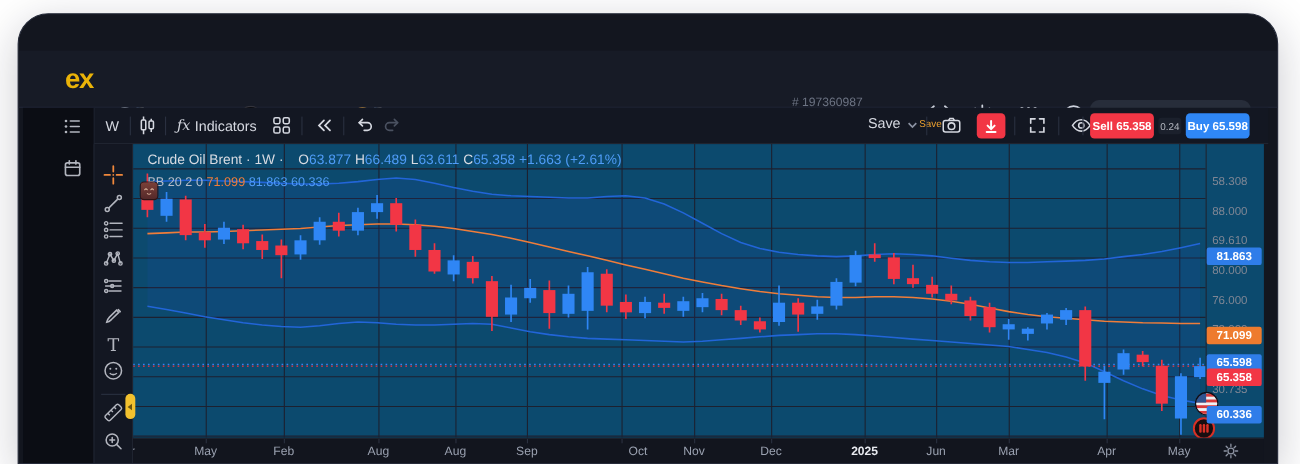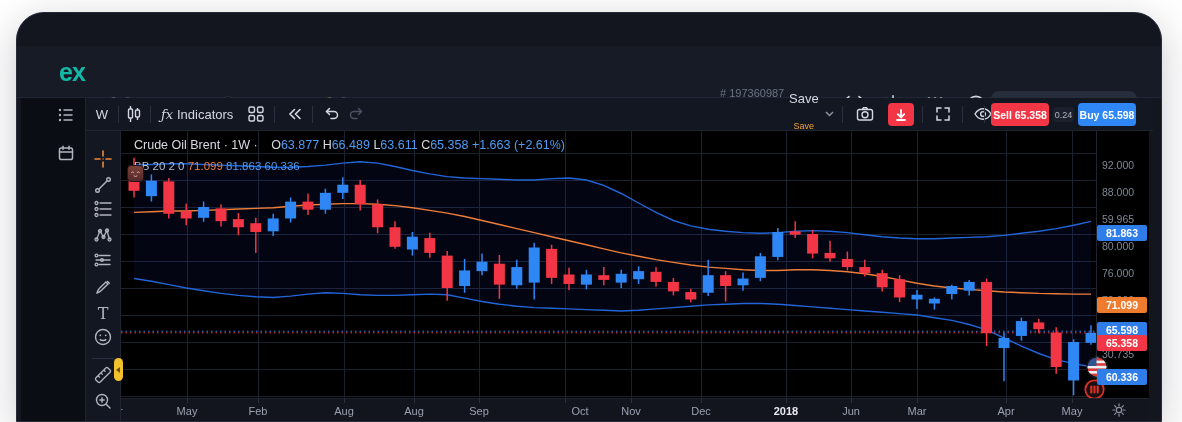--- a/index.html
+++ b/index.html
@@ -3,21 +3,21 @@
 <meta charset="utf-8">
 <style>
   html,body{margin:0;padding:0;background:#fff;font-family:"Liberation Sans",sans-serif;}
   .stage{position:relative;width:1182px;height:422px;overflow:hidden;background:#fff;}
   .window{position:absolute;left:16px;top:12px;width:1146px;height:410px;background:#13161f;
     border:1px solid #262b3a;border-radius:28px 28px 0 0;overflow:hidden;
     box-shadow:0 10px 40px rgba(20,20,40,.22);box-sizing:border-box;}
   .window *{box-sizing:border-box;}
   
   .header{position:absolute;left:0;top:33px;width:100%;height:52px;background:#171b26;border-bottom:1px solid #202636;}
-  .logo{position:absolute;left:42px;top:12px;font-size:25px;font-weight:bold;color:#14b8a6;letter-spacing:-1px;}
+  .logo{position:absolute;left:42px;top:12px;font-size:25px;font-weight:bold;color:#eab308;letter-spacing:-1px;}
   .tab{position:absolute;top:46px;height:30px;display:flex;align-items:center;gap:7px;cursor:pointer;}
   .tab .lbl{font-size:13px;color:#b5bac6;}
   .tab.active .lbl{color:#f0f2f6;font-weight:bold;}
   .pair-icons{display:flex;align-items:center;}
   .pair-icons svg{display:block;}
   .pair-icons .over{margin-left:-7px;}
   .tab-underline{position:absolute;left:186px;top:81px;width:110px;height:3px;border-radius:2px;background:#fff;}
   .addtab{position:absolute;left:418px;top:47px;font-size:20px;color:#cfd3db;line-height:26px;}
   .account{position:absolute;left:703px;top:41px;text-align:left;}
   .acct-num{font-size:11px;color:#6c7383;}
@@ -44,21 +44,21 @@
   
   .minirail{position:absolute;left:4px;top:85px;width:64px;bottom:0;background:#0b0d14;}
   .minirail .ri{position:absolute;left:36px;width:18px;height:18px;color:#b2b5be;}
   .toolsrail{position:absolute;left:68px;top:118px;width:36px;bottom:0;background:#131722;border-left:1px solid #1f2430;border-right:1px solid #1f2430;}
   .tool{position:absolute;left:6px;width:22px;height:22px;color:#b2b5be;display:flex;align-items:center;justify-content:center;}
   .tool.active{color:#f0883b;}
   .tool-divider{position:absolute;left:6px;width:22px;height:1px;background:#2a3040;}
   .pill{position:absolute;left:97px;top:345px;width:9px;height:23px;background:#f2c12e;border-radius:5px;z-index:8;}
   .pill:after{content:"";position:absolute;left:2px;top:9px;border-top:3px solid transparent;border-bottom:3px solid transparent;border-right:4px solid #6b5410;}
   
-  .chart{position:absolute;left:104px;top:118px;width:1028px;height:267px;background:#000000;overflow:hidden;}
+  .chart{position:absolute;left:104px;top:118px;width:1028px;height:267px;background:#0c4a6e;overflow:hidden;}
   .legend1{position:absolute;left:13px;top:7px;font-size:12.5px;color:#d8dbe2;white-space:nowrap;z-index:5;}
   .legend1 .v{color:#4f9cf7;}
   .legend1 .g{margin-left:10px;}
   .legend2{position:absolute;left:13px;top:29px;font-size:11.5px;color:#b7bdc9;white-space:nowrap;z-index:5;}
   .legend2 .mid{color:#ef7d3a;}
   .legend2 .bnd{color:#4f9cf7;}
   .sticker{position:absolute;left:6px;top:34px;width:17px;height:17px;border-radius:4px;z-index:6;
     background:linear-gradient(#7a4038,#55292a);border:1px solid #2b1416;}
   .axis-sep{position:absolute;left:1079px;top:118px;width:1px;bottom:0;background:#1f2430;z-index:4;}
   .paxis{position:absolute;left:1079px;top:118px;width:53px;height:267px;z-index:6;}
@@ -231,21 +231,21 @@
             <path d="M3.8 6.5h7.2a3.5 3.5 0 0 1 0 7H8"></path>
           </svg>
       </div>
       <div class="tbi dim" style="left:258px;width:24px;">
         <svg class="icon" width="18" height="18" viewBox="0 0 18 18" fill="none" stroke="currentColor" stroke-width="1.5" stroke-linecap="round">
             <path d="M11.5 3.5l3 3-3 3"></path>
             <path d="M14.2 6.5H7a3.5 3.5 0 0 0 0 7h3"></path>
           </svg>
       </div>
 
-      <div class="tbi" style="left:703px;top:3px;flex-direction:column;gap:17px;">
+      <div class="tbi" style="left:703px;top:3px;flex-direction:row;gap:17px;">
         <span class="save-main">Save</span>
         <span class="save-sub">Save</span>
       </div>
       <div class="tbi" style="left:736px;width:14px;">
         <svg class="icon" width="9" height="6" viewBox="0 0 9 6">
             <path d="M1 1l3.5 3.5L8 1" fill="none" stroke="#8b92a2" stroke-width="1.5"></path>
           </svg>
       </div>
       <div class="sep" style="left:756px;"></div>
       <div class="tbi" style="left:766px;width:26px;">
@@ -578,23 +578,23 @@
     <div class="marker" style="left:1067px;top:366px;">
       <svg class="icon" width="21" height="21" viewBox="0 0 21 21">
           <circle cx="10.5" cy="10.5" r="9.2" fill="#190e10" stroke="#d93025" stroke-width="1.8"></circle>
           <rect x="6.2" y="6.5" width="2.2" height="8" rx="1" fill="#d93025"></rect>
           <rect x="9.4" y="6.5" width="2.2" height="8" rx="1" fill="#d93025"></rect>
           <rect x="12.6" y="6.5" width="2.2" height="8" rx="1" fill="#d93025"></rect>
         </svg>
     </div>
 
     <div class="paxis" id="price-axis">
-        <div class="tick" style="top: 27px;">92.000</div>
+        <div class="tick" style="top: 27px;">58.308</div>
         <div class="tick" style="top: 54px;">88.000</div>
-        <div class="tick" style="top: 81px;">59.965</div>
+        <div class="tick" style="top: 81px;">69.610</div>
         <div class="tick" style="top: 108px;">80.000</div>
         <div class="tick" style="top: 135px;">76.000</div>
         <div class="tick" style="top: 162px;">72.000</div>
         <div class="tick" style="top: 189px;">68.000</div>
         <div class="tick" style="top: 216px;">30.735</div>
         <div class="tick" style="top: 243px;">60.000</div>
         <div class="tick" style="top: 270px;">56.000</div>
         <div class="pbadge" style="top: 94px; background: rgb(47, 125, 233);">81.863</div>
         <div class="pbadge" style="top: 166px; background: rgb(238, 123, 46);">71.099</div>
         <div class="pbadge" style="top: 191px; background: rgb(47, 125, 233);">65.598</div>
@@ -619,21 +619,21 @@
         <div class="month" style="left: 275px;">Aug</div>
         <div class="mtick" style="left: 293px;"></div>
         <div class="month" style="left: 340px;">Sep</div>
         <div class="mtick" style="left: 358px;"></div>
         <div class="month" style="left: 441px;">Oct</div>
         <div class="mtick" style="left: 444px;"></div>
         <div class="month" style="left: 492px;">Nov</div>
         <div class="mtick" style="left: 510px;"></div>
         <div class="month" style="left: 562px;">Dec</div>
         <div class="mtick" style="left: 580px;"></div>
-        <div class="month bold" style="left: 647px;">2018</div>
+        <div class="month bold" style="left: 647px;">2025</div>
         <div class="mtick" style="left: 665px;"></div>
         <div class="month" style="left: 712px;">Jun</div>
         <div class="mtick" style="left: 730px;"></div>
         <div class="month" style="left: 778px;">Mar</div>
         <div class="mtick" style="left: 796px;"></div>
         <div class="month" style="left: 867px;">Apr</div>
         <div class="mtick" style="left: 885px;"></div>
         <div class="month" style="left: 933px;">May</div>
         <div class="mtick" style="left: 951px;"></div>
       </div>

